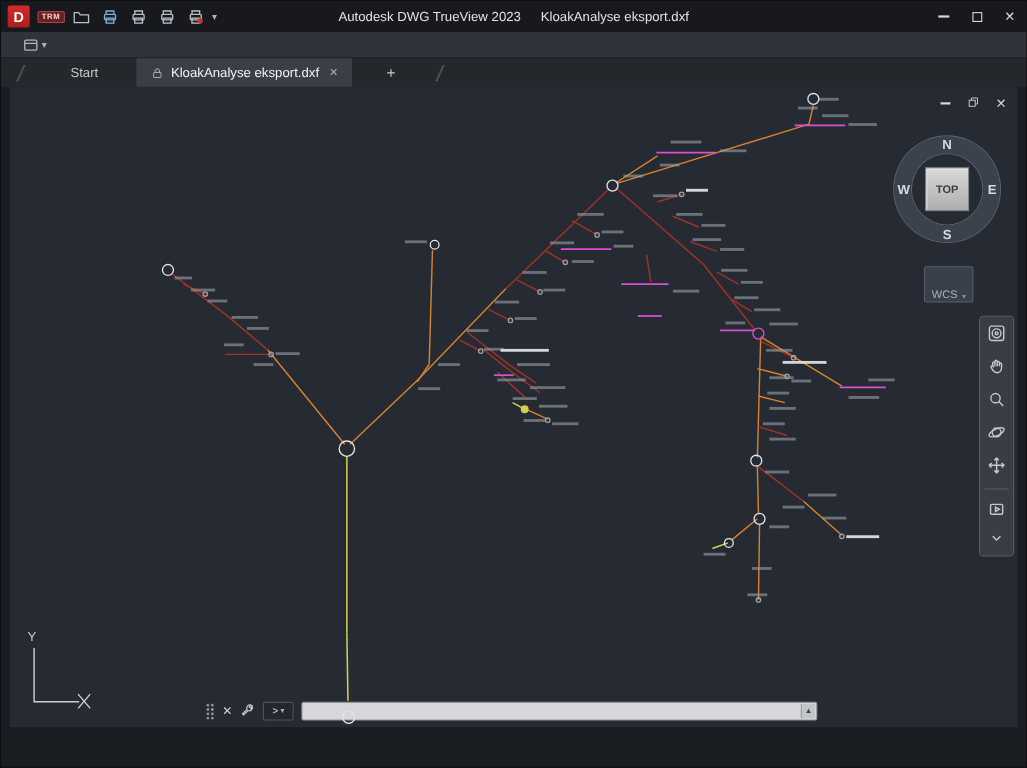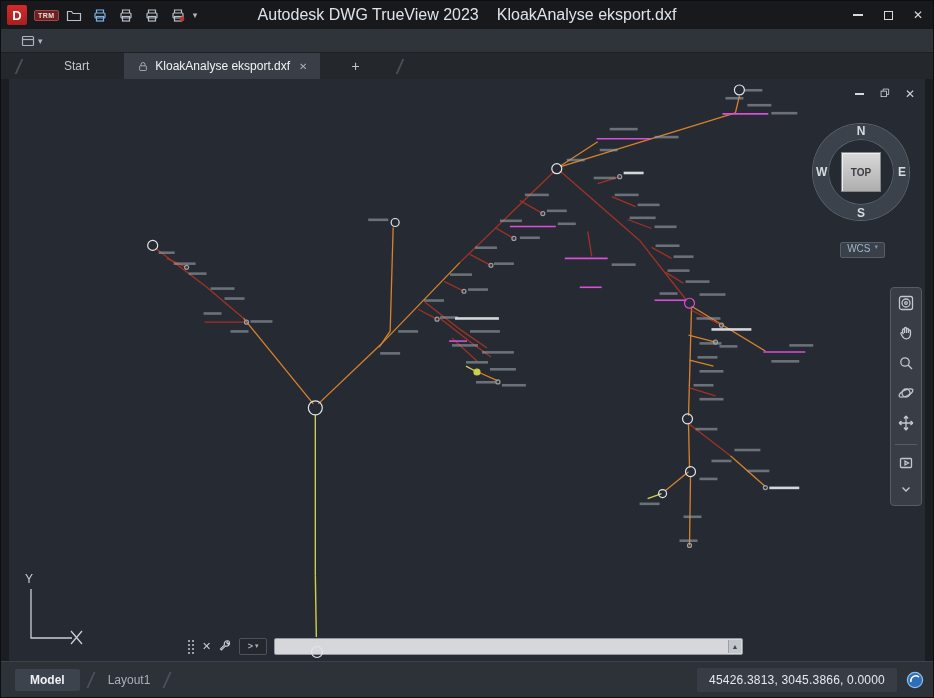--- a/index.html
+++ b/index.html
@@ -15,21 +15,21 @@
                border-radius:2px; color:#fff; font-weight:bold; font-size:13px;
                display:flex; align-items:center; justify-content:center; }
   .trm-badge { margin-left:7px; background:#6e2020; border:1px solid #9a4a4a; color:#ecdcdc;
                font-size:7px; font-weight:bold; padding:1px 3px; border-radius:2px; letter-spacing:.5px; }
   .tb-icon { width:22px; height:20px; margin-left:4px; display:flex; align-items:center;
              justify-content:center; }
   .tb-icon svg { stroke:#b9c0c9; fill:none; stroke-width:1.2; }
   .tb-caret { margin-left:4px; color:#aeb4bd; font-size:9px; }
   .title-center { position:absolute; left:0; right:0; top:0; height:28px; display:flex;
                   align-items:center; justify-content:center; gap:18px; pointer-events:none; }
-  .title-center span { color:#dfe3e8; font-size:16px; }
+  .title-center span { color:#dfe3e8; font-size:12px; }
   .win-controls { margin-left:auto; display:flex; height:28px; }
   .win-btn { width:30px; height:28px; display:flex; align-items:center; justify-content:center;
              color:#d6dadf; font-size:12px; }
   .glyph-min { width:10px; height:2px; background:#d6dadf; display:block; }
   .glyph-max { width:9px; height:9px; border:1px solid #d6dadf; display:block; }
 
   
   .qat-row { position:absolute; left:0; top:28px; right:0; height:24px; background:#2f333a;
              border-bottom:1px solid #1c1f24; display:flex; align-items:center; padding-left:20px; }
   .qat-btn { display:flex; align-items:center; gap:3px; color:#aeb4bd; font-size:9px; }
@@ -65,23 +65,23 @@
   .vc-letter { position:absolute; color:#d7dadf; font-size:12px; font-weight:bold; }
   .vc-n { top:0; left:50%; transform:translateX(-50%); }
   .vc-s { bottom:0; left:50%; transform:translateX(-50%); }
   .vc-w { left:3px; top:50%; transform:translateY(-50%); }
   .vc-e { right:3px; top:50%; transform:translateY(-50%); }
   .vc-top { position:absolute; left:50%; top:50%; transform:translate(-50%,-50%);
             width:40px; height:40px; background:linear-gradient(#d9d9d9,#aeaeae);
             border:1px solid #83878d; box-shadow:inset 1px 1px 0 #efefef;
             color:#3a3d42; font-size:10px; font-weight:bold;
             display:flex; align-items:center; justify-content:center; }
-  .wcs-btn { position:absolute; top:163px; right:40px; height:16px; padding:0 6px;
+  .wcs-btn { position:absolute; top:163px; right:40px; height:33px; padding:0 6px;
              background:#3a4049; border:1px solid #575e69; color:#9fb4c7; font-size:10px;
-             display:flex; align-items:flex-start; gap:4px; border-radius:2px; }
+             display:flex; align-items:flex-end; gap:4px; border-radius:2px; }
   .wcs-btn .caret { font-size:7px; color:#7f929f; }
 
   
   .navbar { position:absolute; top:208px; right:3px; width:32px; padding:6px 0;
             background:rgba(58,63,72,.92); border:1px solid #565c66; border-radius:4px;
             display:flex; flex-direction:column; align-items:center; gap:9px; }
   .navbar svg { stroke:#c2c8d0; fill:none; stroke-width:1.3; }
   .nav-divider { width:22px; height:1px; background:#565c66; }
 
   
@@ -453,27 +453,14 @@
       </div>
       <div class="cmd-input">
         <div class="cmd-scroll">▲</div>
       </div>
     </div>
     <svg id="dwg-overlay" class="dock-overlay" width="20" height="20" viewBox="306 641 20 20">
         <circle cx="316" cy="651" r="5.5" fill="none" stroke="#e2e5e9" stroke-width="1.2"></circle>
       </svg>
   </div>
 
-  <div class="statusbar">
-    <div class="model-tab">Model</div>
-    <div class="status-slash"></div>
-    <div class="layout-tab">Layout1</div>
-    <div class="status-slash"></div>
-    <div class="coords">45426.3813, 3045.3866, 0.0000</div>
-    <div class="status-icon">
-      <svg width="18" height="18" viewBox="0 0 18 18">
-        <circle cx="9" cy="9" r="7.6" fill="#2e6db8" stroke="#8fc0ee" stroke-width="1.2"></circle>
-        <path d="M5 11a5 5 0 0 1 8-5" stroke="#ffffff" fill="none" stroke-width="1.6"></path>
-      </svg>
-    </div>
-  </div>
 
 </div>
 
 </body></html>

